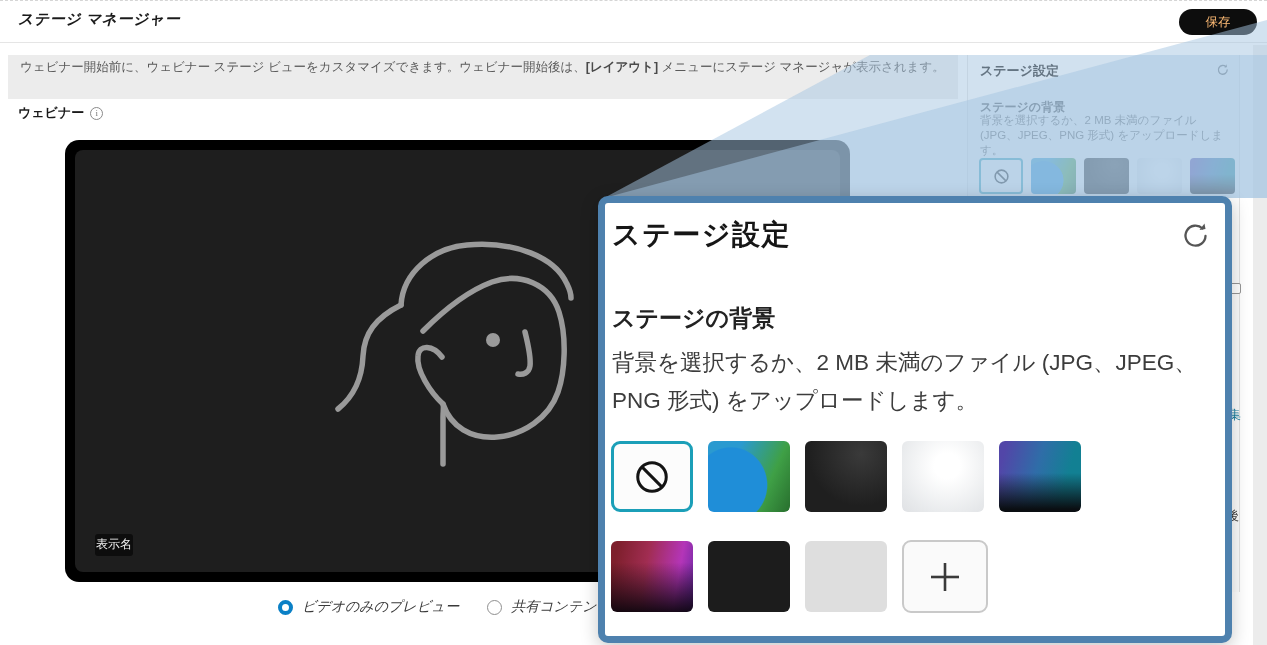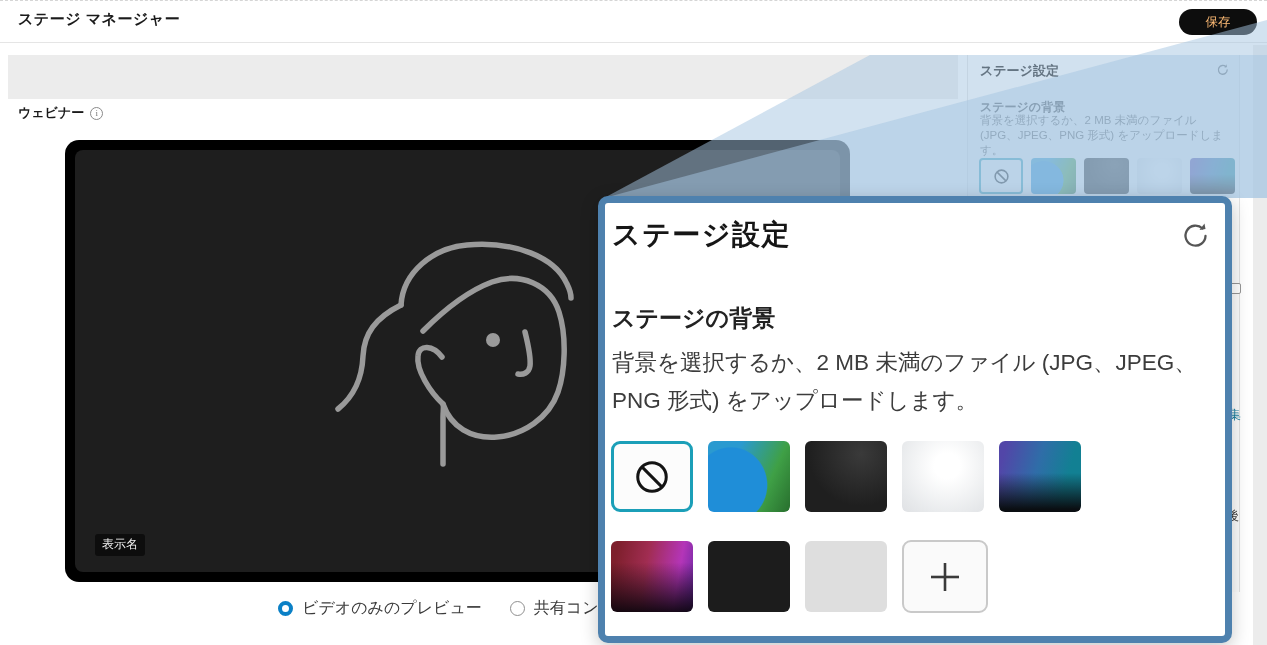--- a/index.html
+++ b/index.html
@@ -2,49 +2,49 @@
 <html><head>
 <meta charset="utf-8">
 <style>
   * { margin:0; padding:0; box-sizing:border-box; }
   html,body { background:#fff; }
   body { font-family:"Liberation Sans","DejaVu Sans",sans-serif; }
   #screen { position:relative; width:1267px; height:645px; background:#fff; overflow:hidden; }
 
   
   .top-dashed { position:absolute; left:0; top:0; width:100%; border-top:1px dashed #b3b3b3; opacity:.55; }
-  .page-title { position:absolute; left:18px; top:10px; font-size:15px; font-weight:bold; color:#1a1a1a; letter-spacing:.5px; }
+  .page-title { position:absolute; left:18px; top:10px; font-size:15px; font-weight:bold; color:#1a1a1a; letter-spacing:.5px;font-style:italic; }
   .save-btn { position:absolute; left:1179px; top:9px; width:78px; height:26px; border:none; border-radius:14px;
               background:#0d0d0d; color:#fdba74; font-size:12.5px; font-family:inherit; cursor:pointer; }
   .header-divider { position:absolute; left:0; top:42px; width:100%; border-top:1px solid #e5e5e5; }
 
   
   .banner { position:absolute; left:8px; top:55px; width:950px; height:44px; background:#ececec;
             color:#595959; font-size:12.5px; line-height:19px; padding:3px 12px; }
   .banner b { color:#4a4a4a; }
   .banner a { color:#1f7fad; text-decoration:underline; cursor:pointer; }
 
   
   .preview-label-row { position:absolute; left:18px; top:104px; font-size:13px; font-weight:bold; color:#1a1a1a; display:flex; align-items:center; gap:6px; }
   .info-icon { display:inline-flex; align-items:center; justify-content:center; width:13px; height:13px;
                border:1px solid #8a8a8a; border-radius:50%; color:#777; font-size:9px; font-weight:normal;
                font-family:"Liberation Serif",serif; cursor:pointer; }
   .preview-frame { position:absolute; left:65px; top:140px; width:785px; height:442px; background:#000; border-radius:14px; }
   .preview-inner { position:absolute; left:10px; top:10px; right:10px; bottom:10px; background:#1e1e1e; border-radius:8px; overflow:hidden; }
   .face-svg { position:absolute; left:200px; top:82px; }
   .name-tag { position:absolute; left:20px; bottom:16px; background:rgba(5,5,5,.65); color:#f2f2f2;
-              font-size:12px; padding:2px 7px 3px; border-radius:3px; }
+              font-size:12px; padding:2px 1px 3px; border-radius:3px; }
 
   
   .radio-row { position:absolute; left:278px; top:598px; display:flex; align-items:center; gap:28px; }
   .radio-group { display:flex; align-items:center; gap:9px; cursor:pointer; }
   .radio-circle { width:15px; height:15px; border-radius:50%; background:#fff; }
   .radio-circle.selected { border:4.5px solid #0b80c6; }
   .radio-circle.unselected { border:1.5px solid #8f8f8f; }
-  .radio-label { font-size:16px; color:#3a3a3a; white-space:nowrap; }
+  .radio-label { font-size:14px; color:#3a3a3a; white-space:nowrap;font-style:italic; }
 
   
   .stage-panel { position:absolute; left:967px; top:55px; width:273px; height:537px; background:#fcfcfc;
                  border-left:1px solid #e2e2e2; border-right:1px solid #e2e2e2; }
   .sp-title { position:absolute; left:12px; top:7px; font-size:13px; font-weight:bold; color:#222; }
   .sp-refresh { position:absolute; right:9px; top:8px; cursor:pointer; }
   .sp-section { position:absolute; left:12px; top:44px; font-size:12px; font-weight:bold; color:#2e2e2e; }
   .sp-desc { position:absolute; left:12px; top:58px; width:250px; font-size:11.5px; line-height:15px; color:#5a5a5a; }
   .sp-thumbs { position:absolute; left:11px; top:103px; display:flex; gap:8px; }
   .sp-thumbs .tile { width:45px; height:36px; border-radius:4px; cursor:pointer; }
@@ -89,20 +89,21 @@
 <body>
 
 <div id="screen">
 
   <div class="top-dashed"></div>
   <div class="page-title">ステージ マネージャー</div>
   <button class="save-btn">保存</button>
   <div class="header-divider"></div>
 
   <div class="banner">
+    <div><span>ウェビナー開始前に、ウェビナー ステージ ビューをカスタマイズできます。ウェビナー開始後は、</span><b>[レイアウト]</b><span> メニューにステージ マネージャが表示されます。</span></div>
   </div>
 
   <div class="preview-label-row">
     <span>ウェビナー</span>
     <span class="info-icon">i</span>
   </div>
 
   <div class="preview-frame">
     <div class="preview-inner">
       <svg class="face-svg" width="330" height="340" viewBox="0 0 330 340" fill="none">

